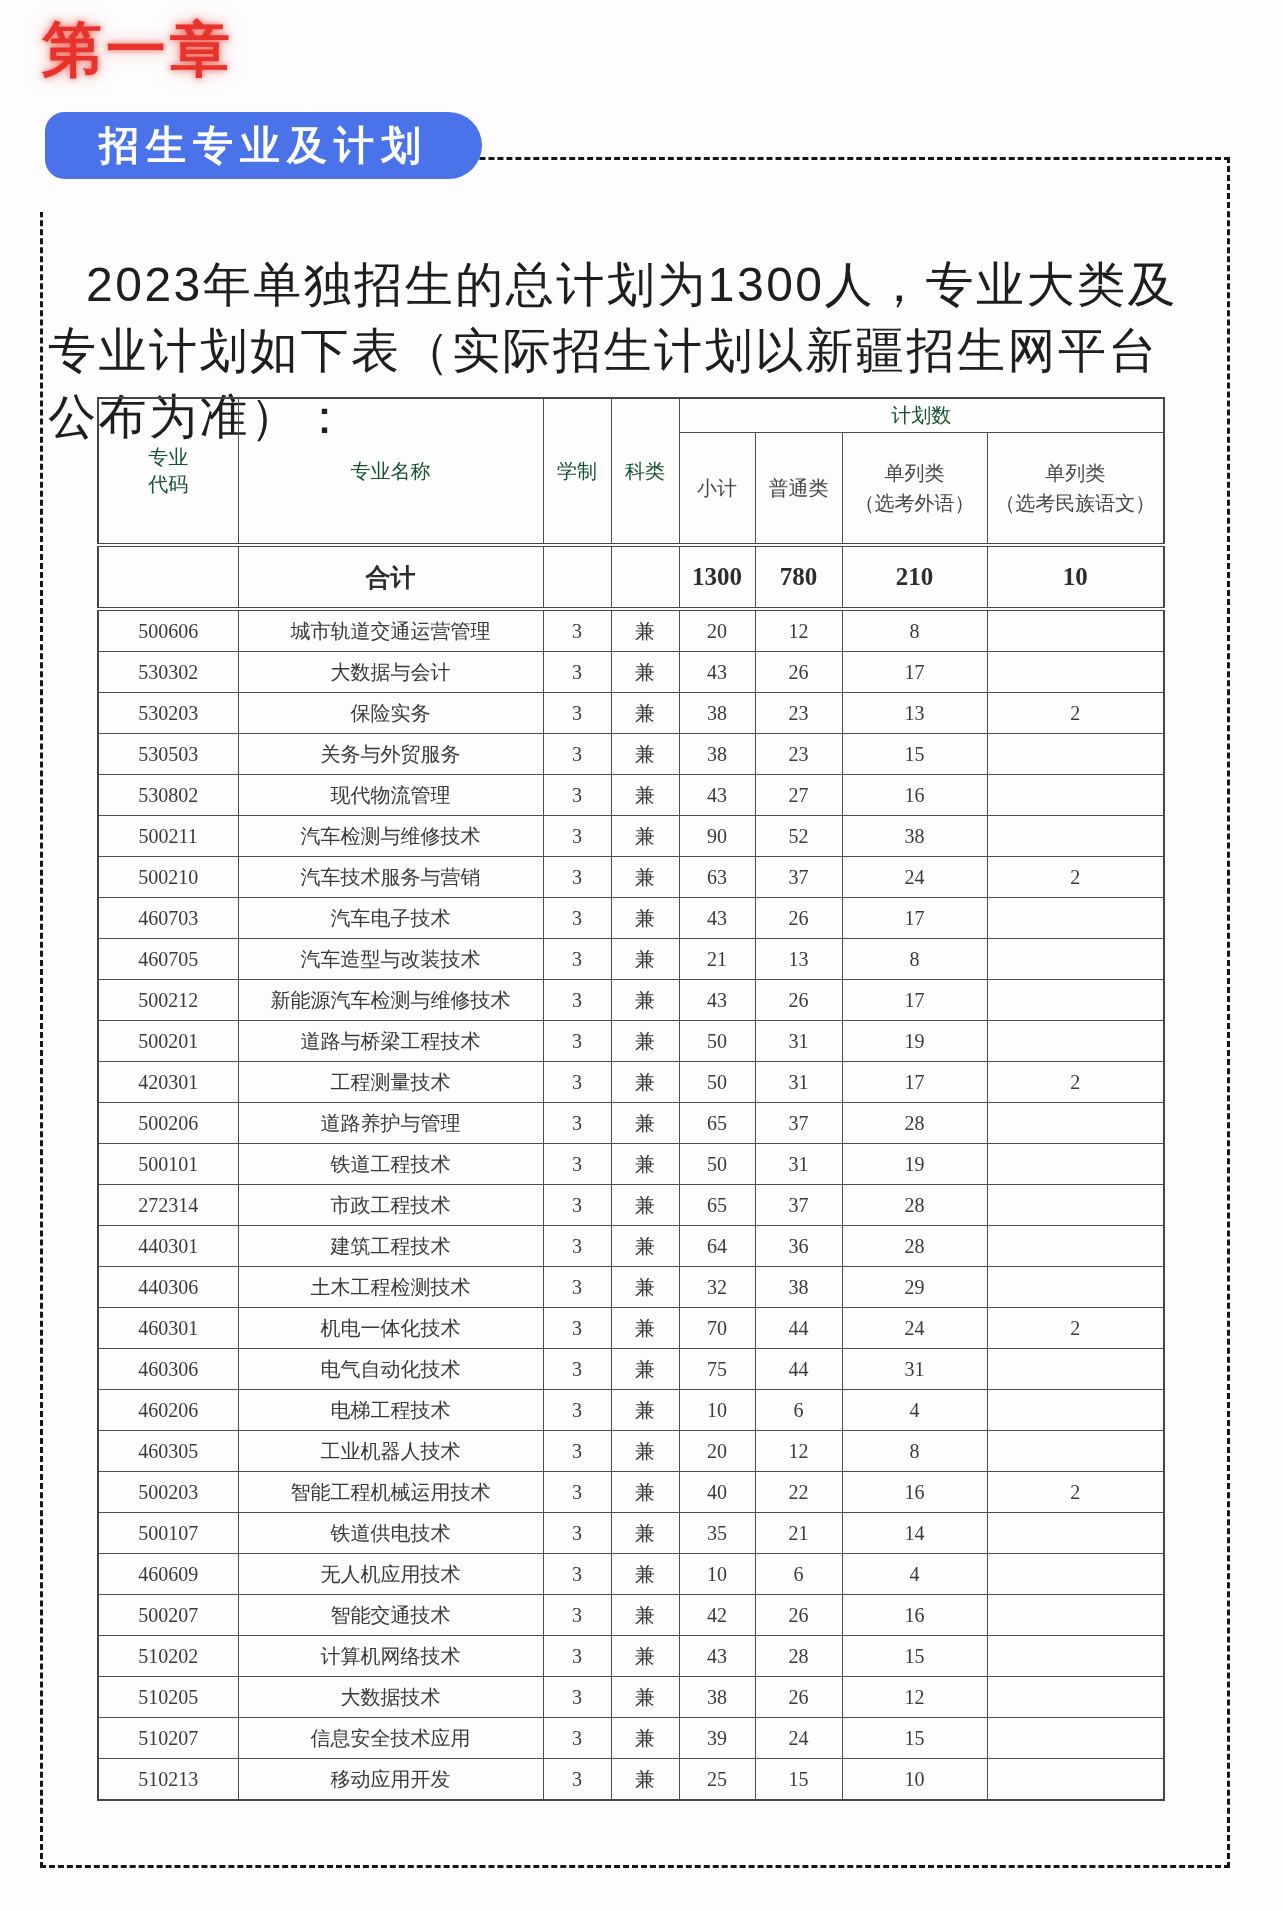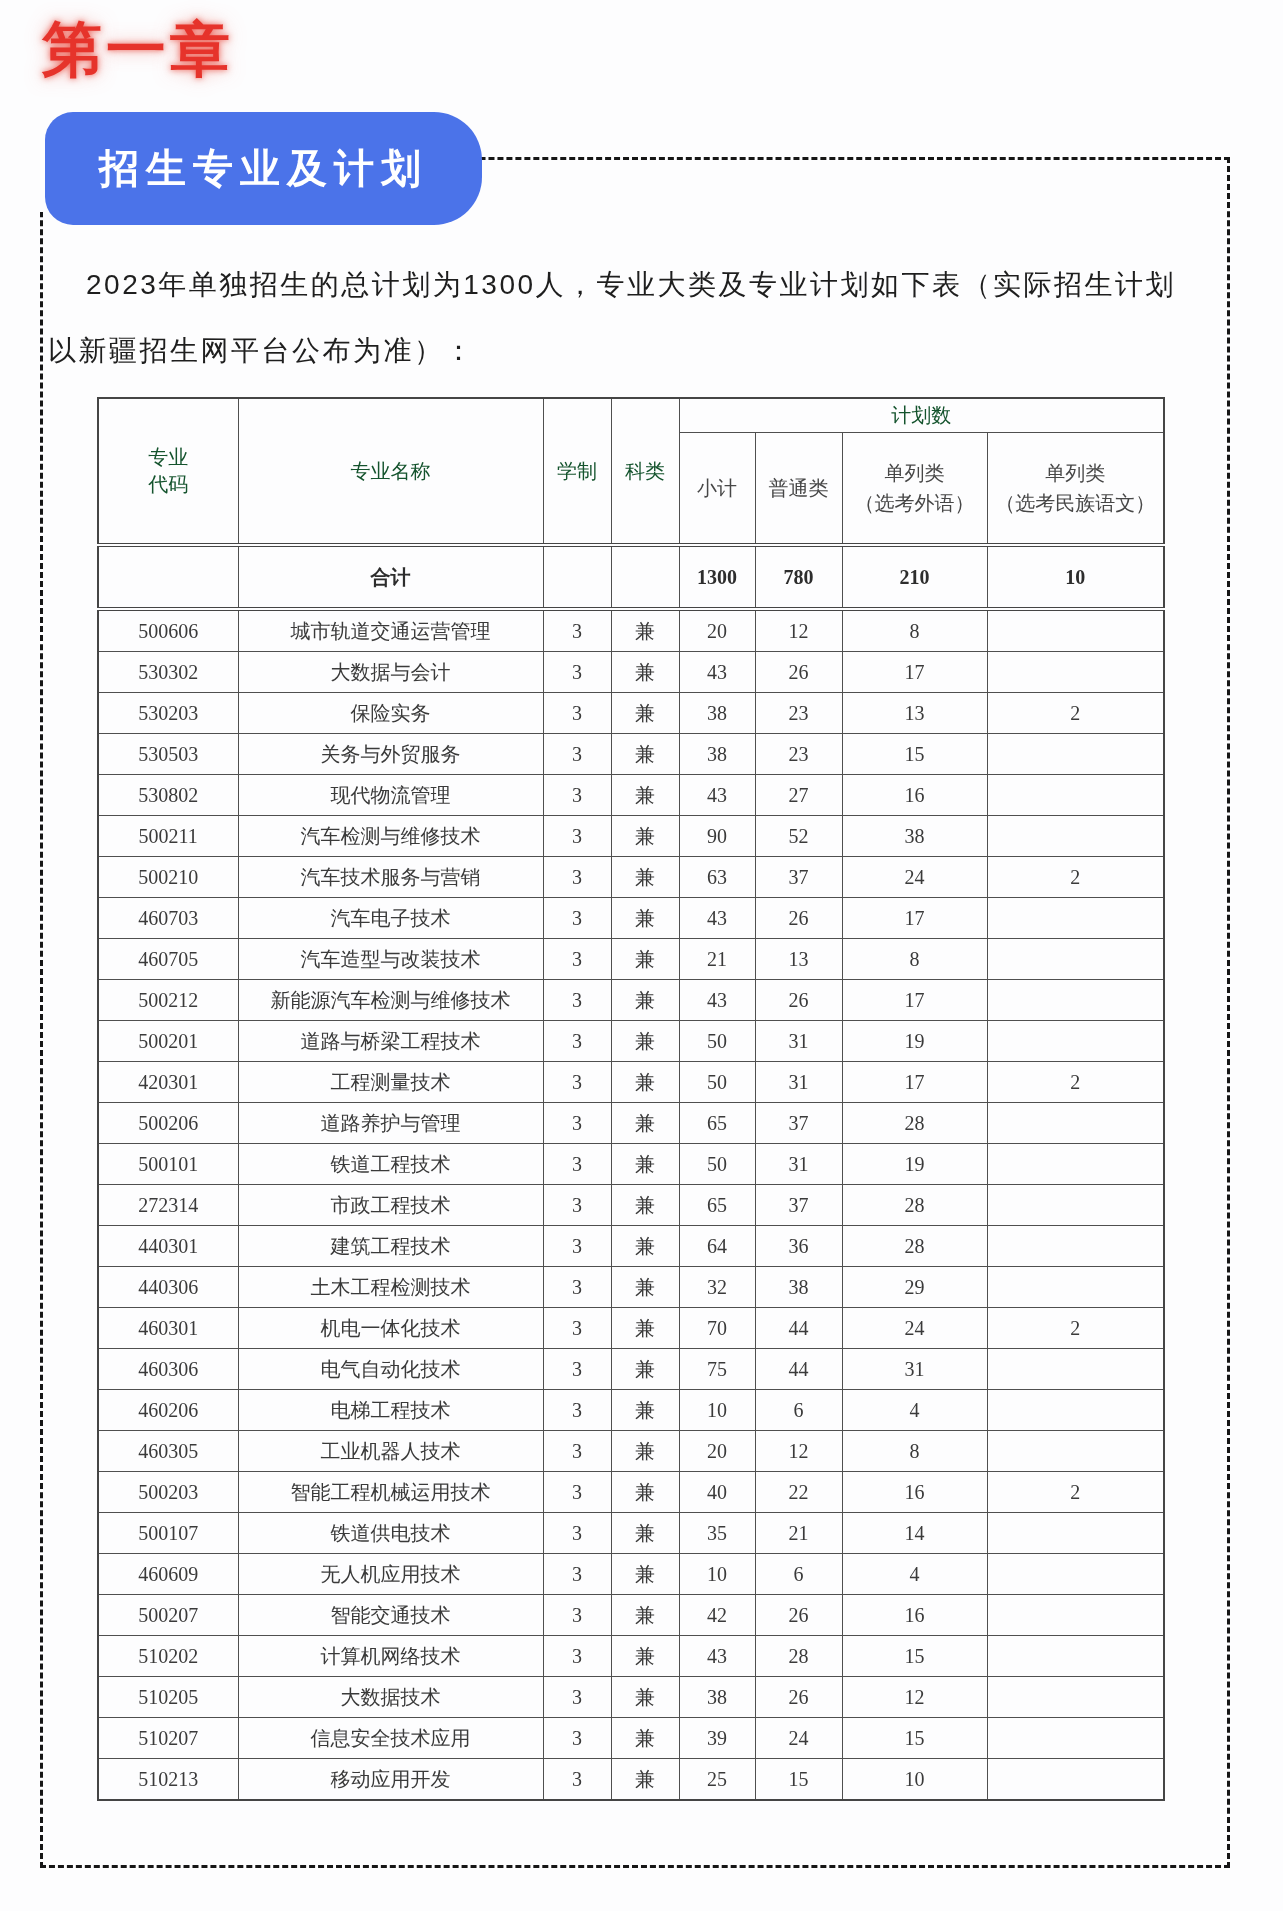--- a/index.html
+++ b/index.html
@@ -21,30 +21,30 @@
     width:1184px;height:1705px;
     border:3px dashed #161616;
     z-index:1;
   }
   .border-patch{
     position:absolute;left:36px;top:150px;width:14px;height:62px;
     background:#fdfdfe;z-index:2;
   }
   .section-badge{
     position:absolute;left:45px;top:112px;
-    width:437px;height:113px;
+    width:437px;height:67px;
     background:#4b73e9;
     border-radius:28px 48px 48px 28px;
     color:#ffffff;font-size:40px;font-weight:bold;letter-spacing:7px;
     display:flex;align-items:center;justify-content:center;
     z-index:3;
   }
   .intro-paragraph{
     position:absolute;left:48px;top:252px;width:1140px;
-    font-size:28px;line-height:66px;letter-spacing:2.5px;
+    font-size:48px;line-height:66px;letter-spacing:2.5px;
     color:#1e1e1e;
     text-indent:38px;
     white-space:pre-line;
     z-index:2;
   }
   table.plan-table{
     position:absolute;left:97px;top:397px;
     width:1066px;
     border-collapse:collapse;
     table-layout:fixed;
@@ -58,21 +58,21 @@
     text-align:center;vertical-align:middle;
     font-weight:normal;
     white-space:pre-line;
     padding:0 2px;
     overflow:hidden;
   }
   .plan-table{border:2px solid #454545;}
   .plan-table .hrow1 th{height:33px;font-size:20px;color:#14532d;}
   .plan-table .hrow2 th{height:110px;font-size:20px;color:#474747;line-height:30px;}
   .plan-table .total-row td{
-    height:60px;font-weight:bold;font-size:20px;color:#2d2d2d;
+    height:60px;font-weight:bold;font-size:25px;color:#2d2d2d;
     border-top:4px double #454545;border-bottom:4px double #454545;
   }
   .plan-table tbody td{height:40px;font-size:20px;}
 </style>
 </head>
 <body>
 
 <div class="chapter-title">第一章</div>
 
 <div class="dashed-box"></div>

